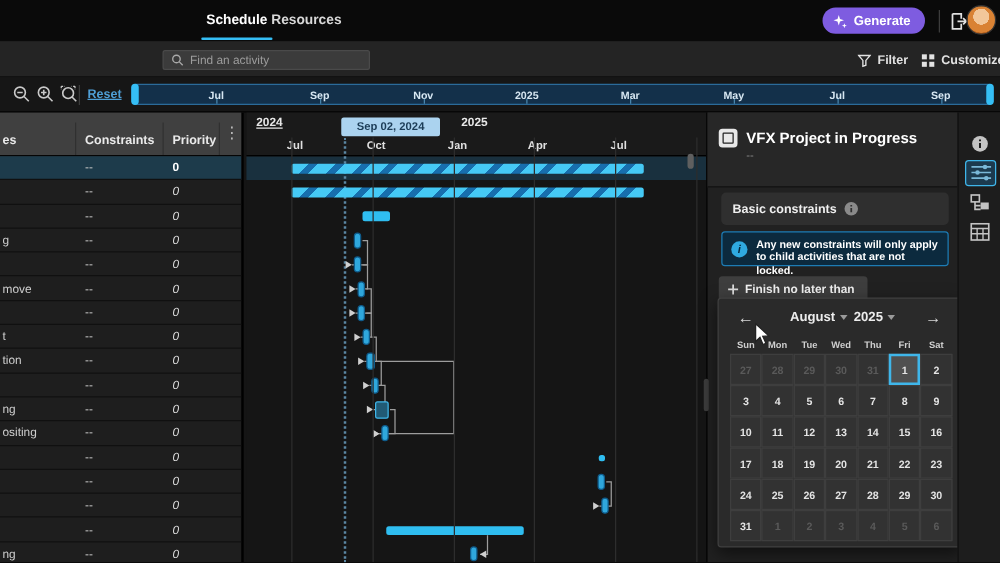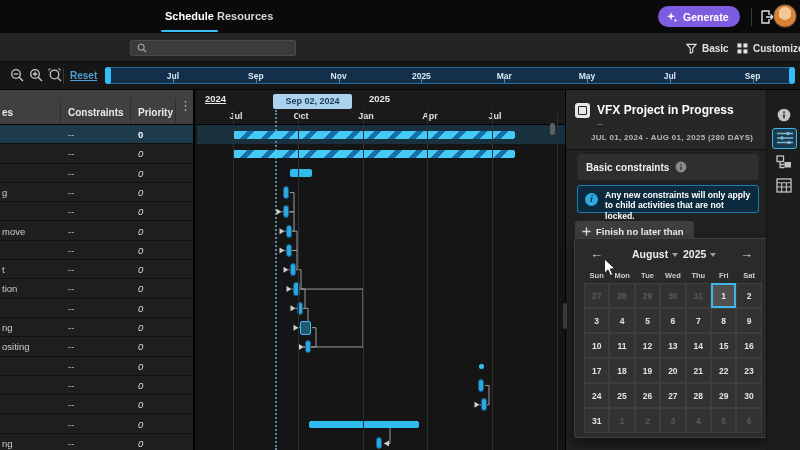--- a/index.html
+++ b/index.html
@@ -134,28 +134,29 @@
   </div>
 
   <div class="toolbar2">
     <div class="searchbox">
       <span>
         <svg width="10" height="10" viewBox="0 0 12 12">
             <circle cx="5" cy="5" r="3.6" fill="none" stroke="#aaa" stroke-width="1.3"></circle>
             <path d="M7.8 7.8 L11 11" stroke="#aaa" stroke-width="1.3"></path>
           </svg>
       </span>
+      <input type="text" placeholder="Find an activity" style="">
     </div>
     <div class="tb-btn" id="btn-filter">
       <span>
         <svg width="11" height="11" viewBox="0 0 12 12">
             <path d="M1 1.5 H11 L7.3 5.8 V10 L4.7 11 V5.8 Z" fill="none" stroke="currentColor" stroke-width="1.2"></path>
           </svg>
       </span>
-      <span>Basic</span>
+      <span>Filter</span>
     </div>
     <div class="tb-btn" id="btn-customize">
       <span>
         <svg width="11" height="11" viewBox="0 0 12 12">
             <rect x="0.5" y="0.5" width="4.4" height="4.4" fill="currentColor"></rect>
             <rect x="7" y="0.5" width="4.4" height="4.4" fill="currentColor"></rect>
             <rect x="0.5" y="7" width="4.4" height="4.4" fill="currentColor"></rect>
             <rect x="7" y="7" width="4.4" height="4.4" fill="currentColor"></rect>
           </svg>
       </span>
@@ -371,21 +372,20 @@
       <div class="g-grid" style="left: 230px;"></div>
       <div class="g-grid" style="left: 295px;"></div>
       <div class="g-grid" style="left: 360px;"></div>
     </div>
 
   <div class="panel">
     <div class="p-header">
       <div class="p-icon"></div>
       <div class="p-title">VFX Project in Progress</div>
       <div class="p-dash">--</div>
-      <div class="p-dates">JUL 01, 2024 - AUG 01, 2025 (280 DAYS)</div>
     </div>
     <div class="p-section">
       <span>Basic constraints</span>
       <span>
         <svg width="12" height="12" viewBox="0 0 12 12">
             <circle cx="6" cy="6" r="5.4" fill="#8a8a8a"></circle>
             <path d="M6 3 v1.2 M6 5.4 v3.4" stroke="#2f2f2f" stroke-width="1.4"></path>
           </svg>
       </span>
     </div>

